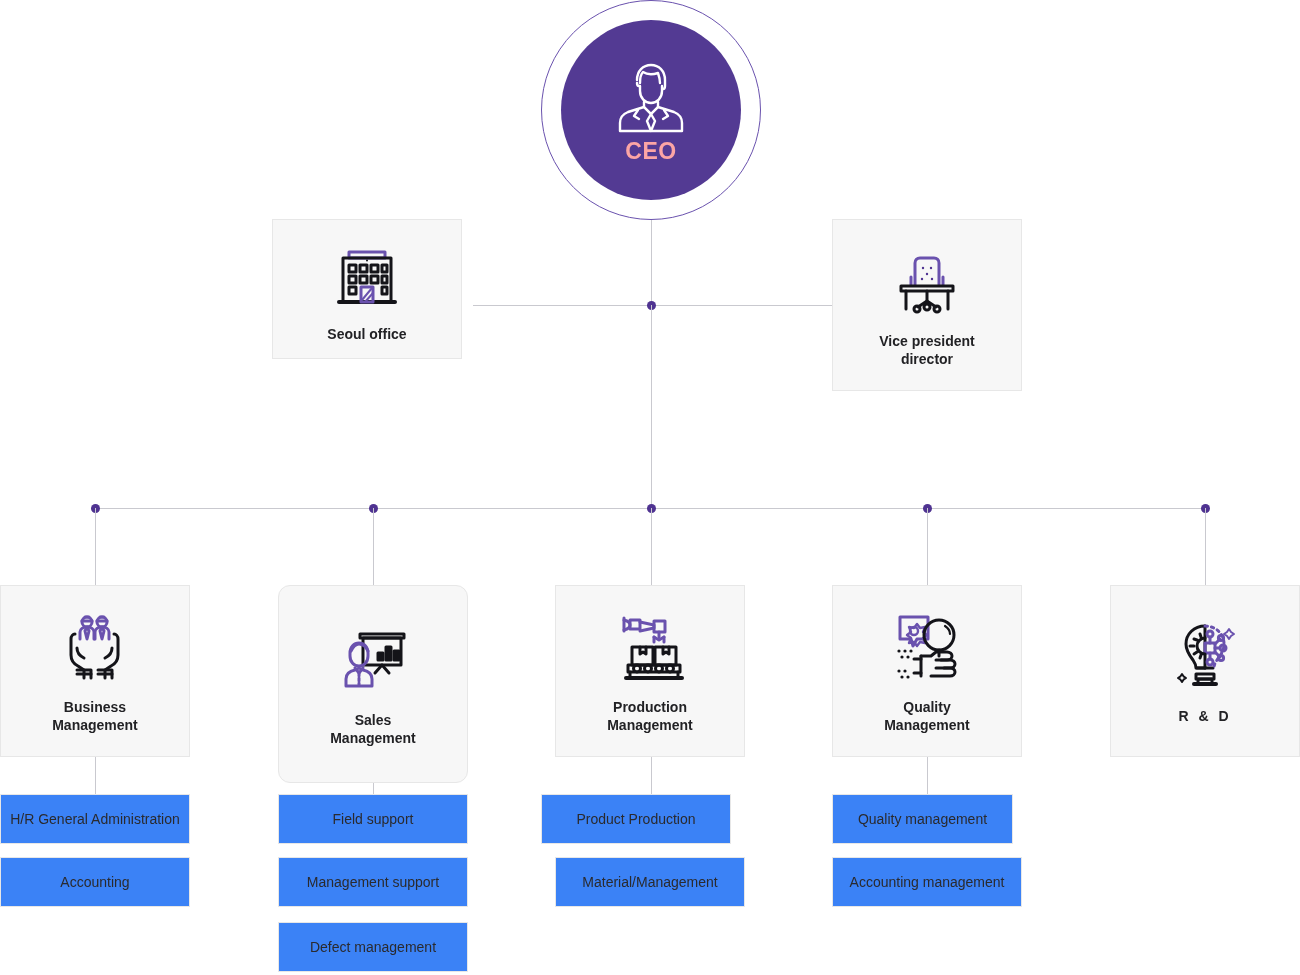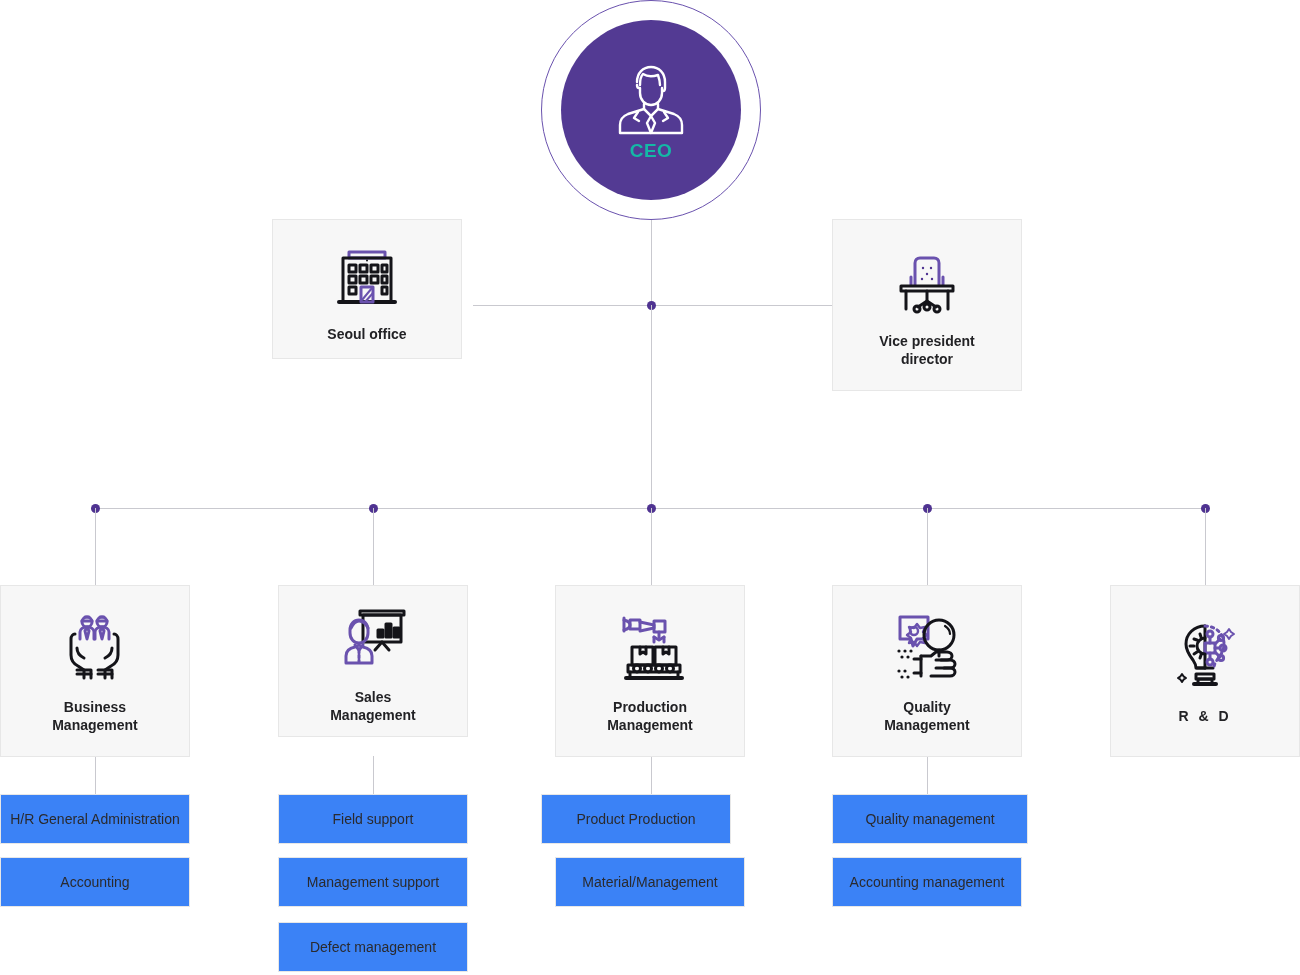--- a/index.html
+++ b/index.html
@@ -28,21 +28,21 @@
     display: flex; align-items: center; justify-content: center;
   }
   .ceo-circle {
     width: 180px; height: 180px; border-radius: 50%;
     background: #533a93;
     display: flex; flex-direction: column;
     align-items: center; justify-content: center;
   }
   .ceo-circle svg { display: block; margin-bottom: 4px; }
   .ceo-label {
-    color: #14b8a6; font-size: 19px; font-weight: bold;
+    color: #fca5a5; font-size: 23px; font-weight: bold;
     letter-spacing: 0.5px;
   }
 
   
   .box {
     position: absolute;
     background: #f7f7f7;
     border: 1px solid #e7e7e7;
     display: flex; flex-direction: column;
     align-items: center; justify-content: center;
@@ -188,21 +188,21 @@
         <path d="M43 63h14v8M50 63v8"></path>
         <path d="M22 67h14M43 67h14"></path>
       </svg>
     </span>
     <span class="lbl">
       <span>Business</span><br>
       <span>Management</span>
     </span>
   </div>
 
-  <div class="box" style="left:278px; top:585px; width:190px; height:152px;">
+  <div class="box" style="left:278px; top:585px; width:190px; height:198px;border-radius:12px;">
     <span class="ico">
       <svg width="80" height="80" viewBox="0 0 80 80" fill="none" stroke="#141419" stroke-width="3" stroke-linecap="round" stroke-linejoin="round">
         <path d="M27 14h44v4H27z"></path>
         <path d="M30 18h38v27H30z"></path>
         <path d="M49 45l-7 8M49 45l7 8"></path>
         <rect x="45" y="33" width="5" height="7" fill="#141419"></rect>
         <rect x="53" y="27" width="5" height="13" fill="#141419"></rect>
         <rect x="61" y="31" width="5" height="9" fill="#141419"></rect>
         <g stroke="#6a52ae">
           <path d="M17 33c0-6 4-10 9-10s9 4 9 10v3c0 6-4 10-9 10s-9-4-9-10v-3z"></path>
@@ -334,20 +334,20 @@
     <span>Defect management</span>
   </div>
 
   <div class="sub" style="left:541px; top:794px; width:190px; height:50px;">
     <span>Product Production</span>
   </div>
   <div class="sub" style="left:555px; top:857px; width:190px; height:50px;">
     <span>Material/Management</span>
   </div>
 
-  <div class="sub" style="left:832px; top:794px; width:196px; height:50px;">
+  <div class="sub" style="left:832px; top:794px; width:181px; height:50px;">
     <span>Quality management</span>
   </div>
   <div class="sub" style="left:832px; top:857px; width:190px; height:50px;">
     <span>Accounting management</span>
   </div>
 
 </div>
 
 </body></html>

